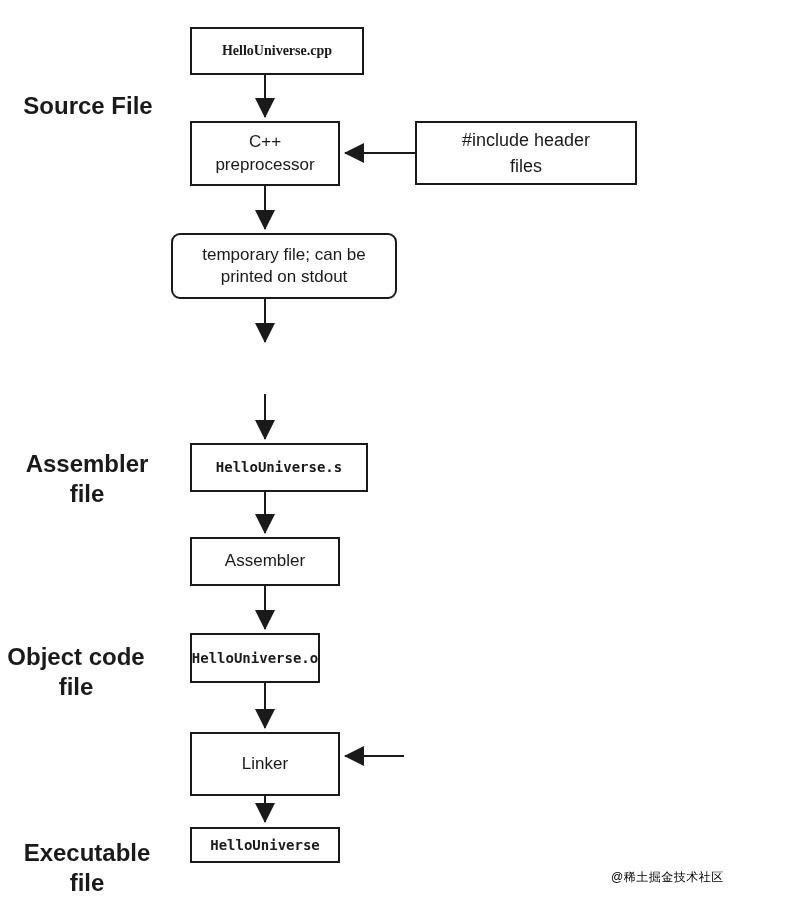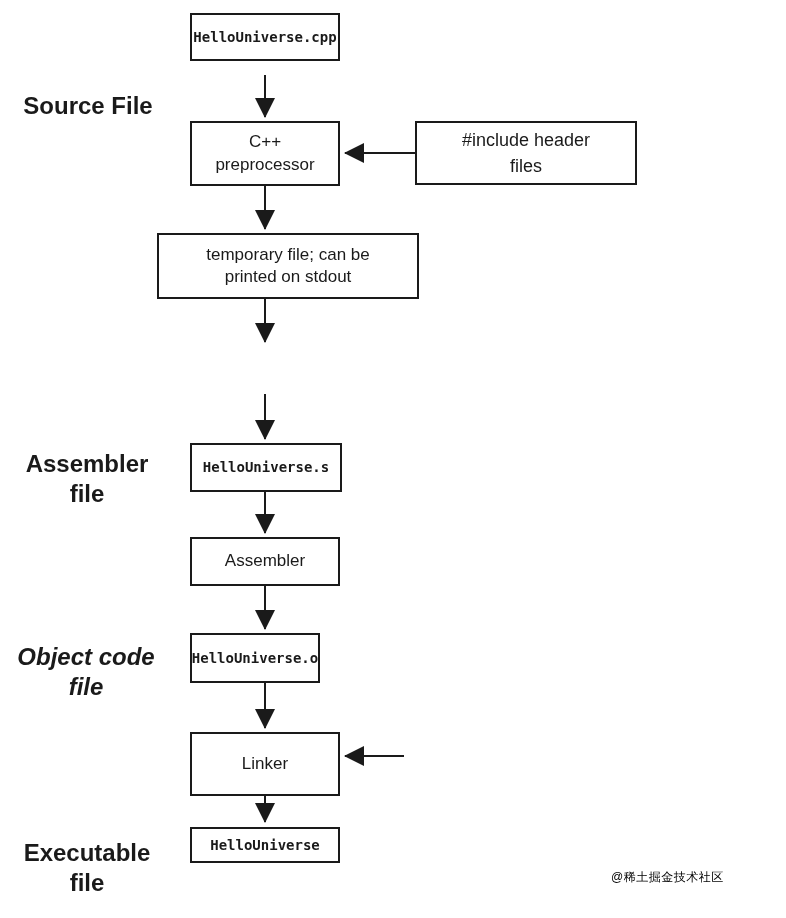--- a/index.html
+++ b/index.html
@@ -79,31 +79,31 @@
     <line x1="265" y1="492" x2="265" y2="533" stroke="#1a1a1a" stroke-width="2" marker-end="url(#ah)"></line>
     <line x1="265" y1="586" x2="265" y2="629" stroke="#1a1a1a" stroke-width="2" marker-end="url(#ah)"></line>
     <line x1="265" y1="683" x2="265" y2="728" stroke="#1a1a1a" stroke-width="2" marker-end="url(#ah)"></line>
     <line x1="404" y1="756" x2="345" y2="756" stroke="#1a1a1a" stroke-width="2" marker-end="url(#ah)"></line>
     <line x1="265" y1="781" x2="265" y2="822" stroke="#1a1a1a" stroke-width="2" marker-end="url(#ah)"></line>
   </svg>
 
   <div class="stage-label" style="left:13px; top:91px;">Source File</div>
   <div class="stage-label" style="left:12px; top:449px;">Assembler
 file</div>
-  <div class="stage-label" style="left:11px; top:642px;font-style:italic;">Object code
+  <div class="stage-label" style="left:1px; top:642px;">Object code
 file</div>
   <div class="stage-label" style="left:12px; top:838px;">Executable
 file</div>
 
-  <div class="node mono" style="left:190px; top:13px;  width:150px; height:48px;">HelloUniverse.cpp</div>
+  <div class="node mono" style="left:190px; top:27px;  width:174px; height:48px;font-family:Liberation Serif, serif;">HelloUniverse.cpp</div>
   <div class="node" style="left:190px; top:121px; width:150px; height:65px;">C++
 preprocessor</div>
-  <div class="node" style="left:157px; top:233px; width:262px; height:66px;">temporary file; can be
+  <div class="node" style="left:171px; top:233px; width:226px; height:66px;border-radius:9px;">temporary file; can be
 printed on stdout</div>
-  <div class="node mono" style="left:190px; top:443px; width:152px; height:49px;">HelloUniverse.s</div>
+  <div class="node mono" style="left:190px; top:443px; width:178px; height:49px;">HelloUniverse.s</div>
   <div class="node" style="left:190px; top:537px; width:150px; height:49px;">Assembler</div>
   <div class="node mono" style="left:190px; top:633px; width:130px; height:50px;">HelloUniverse.o</div>
   <div class="node" style="left:190px; top:732px; width:150px; height:64px;">Linker</div>
   <div class="node mono" style="left:190px; top:827px; width:150px; height:36px;">HelloUniverse</div>
 
   <div class="node boldtxt" style="left:415px; top:121px; width:222px; height:64px;">#include header
 files</div>
 
   <div class="watermark">@稀土掘金技术社区</div>
 

